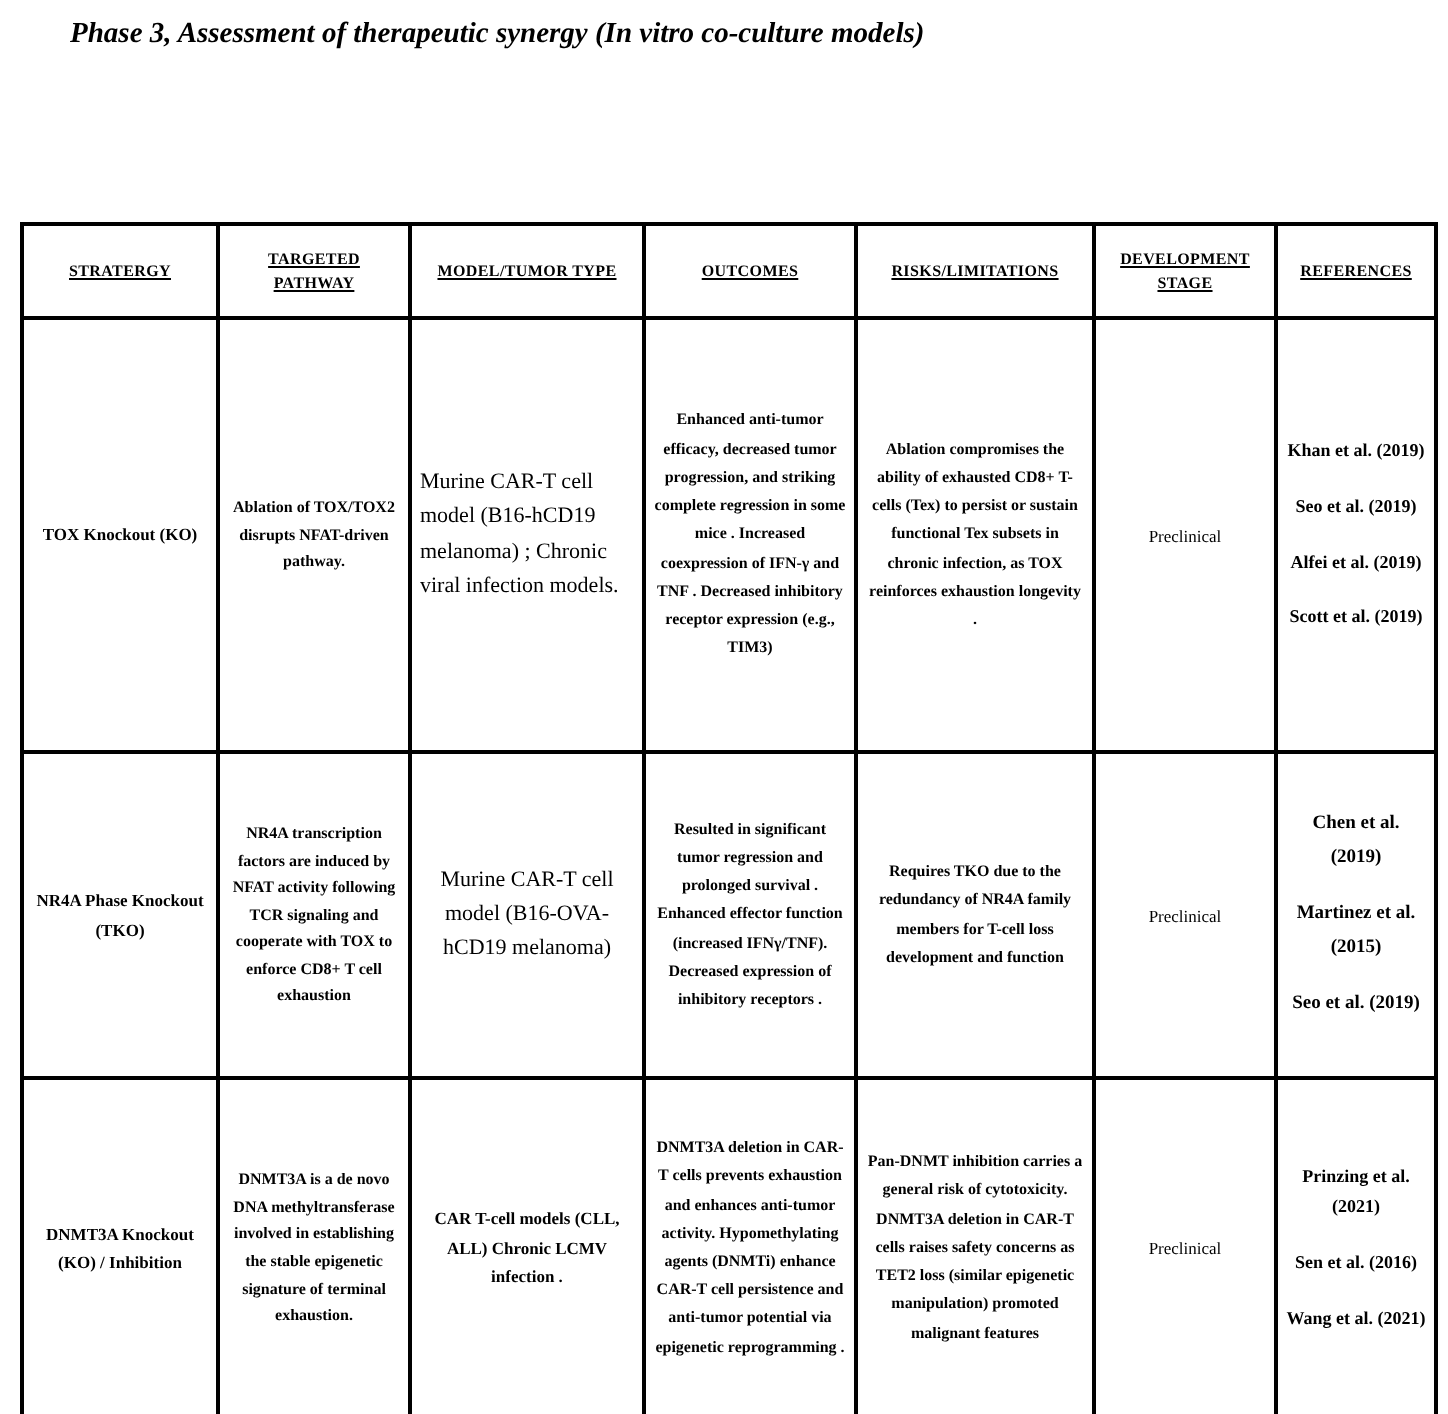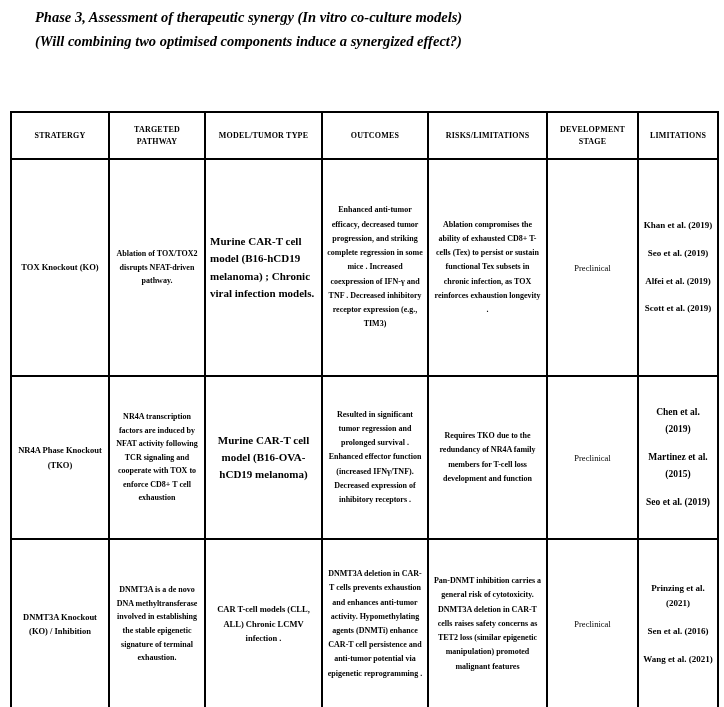--- a/index.html
+++ b/index.html
@@ -50,67 +50,66 @@
     overflow: hidden;
     padding: 2px 4px;
     box-sizing: border-box;
   }
   table.studies th {
     font-size: 8px;
     font-weight: bold;
     letter-spacing: 0.2px;
     line-height: 1.5;
   }
-  tr.hdr-row   { height: 47px; }
+  tr.hdr-row   { height: 47px; text-decoration: underline; }
   tr.row-0     { height: 217px; }
   tr.row-1     { height: 163px; }
   tr.row-2     { height: 170px; }
 
   td.strategy  { font-size: 8.5px; font-weight: bold; line-height: 1.7; padding: 2px 6px; margin-top: 32px; }
   td.pathway   { font-size: 8px;   font-weight: bold; line-height: 1.7; padding: 2px 9px; }
-  td.model-lg  { font-size: 11px;  font-weight: bold; line-height: 1.55; padding: 2px 7px; border-radius: 20px; }
+  td.model-lg  { font-size: 11px;  font-weight: normal; line-height: 1.55; padding: 2px 7px; border-radius: 20px; }
   td.model-lg.left { text-align: left; }
   td.model-sm  { font-size: 8.5px; font-weight: bold; line-height: 1.7; padding: 2px 6px; }
   td.outcomes  { font-size: 8px;   font-weight: bold; line-height: 1.78; padding: 2px 5px; border-radius: 12px; }
   td.risks     { font-size: 8px;   font-weight: bold; line-height: 1.78; padding: 2px 5px; }
   td.stage     { font-size: 8.5px; font-weight: normal; }
   td.refs      { font-size: 9px;   font-weight: bold; line-height: 1.75; padding: 6px 7px; border-radius: 28px; }
   td.refs .ref { margin-bottom: 12px; }
   td.refs .ref:last-child { margin-bottom: 0; }
   td.refs-left { text-align: left; font-size: 9.5px; padding-left: 8px; }
 </style>
 </head>
 <body>
 
 <div class="page">
 
   <div class="doc-header">
     <div class="title-line italic">Phase 3, Assessment of therapeutic synergy (In vitro co-culture models)</div>
-    <div class="title-line italic">(Will combining two optimised components induce a synergized effect?)</div>
   </div>
 
   <table class="studies">
     <colgroup>
       <col style="width:98px">
       <col style="width:96px">
       <col style="width:117px">
       <col style="width:106px">
       <col style="width:119px">
       <col style="width:91px">
       <col style="width:80px">
     </colgroup>
     <thead>
       <tr class="hdr-row">
         <th>STRATERGY</th>
         <th>TARGETED PATHWAY</th>
         <th>MODEL/TUMOR TYPE</th>
         <th>OUTCOMES</th>
         <th>RISKS/LIMITATIONS</th>
         <th>DEVELOPMENT STAGE</th>
-        <th>LIMITATIONS</th>
+        <th>REFERENCES</th>
       </tr>
     </thead>
     <tbody>
       <tr class="row-0">
         <td class="strategy">TOX Knockout (KO)</td>
         <td class="pathway">Ablation of TOX/TOX2 disrupts NFAT-driven pathway.</td>
         <td class="model-lg left">Murine CAR-T cell model (B16-hCD19 melanoma) ; Chronic viral infection models.</td>
         <td class="outcomes">Enhanced anti-tumor efficacy, decreased tumor progression, and striking complete regression in some mice . Increased coexpression of IFN-γ and TNF . Decreased inhibitory receptor expression (e.g., TIM3)</td>
         <td class="risks">Ablation compromises the ability of exhausted CD8+ T-cells (Tex) to persist or sustain functional Tex subsets in chronic infection, as TOX reinforces exhaustion longevity .</td>
         <td class="stage">Preclinical</td>

